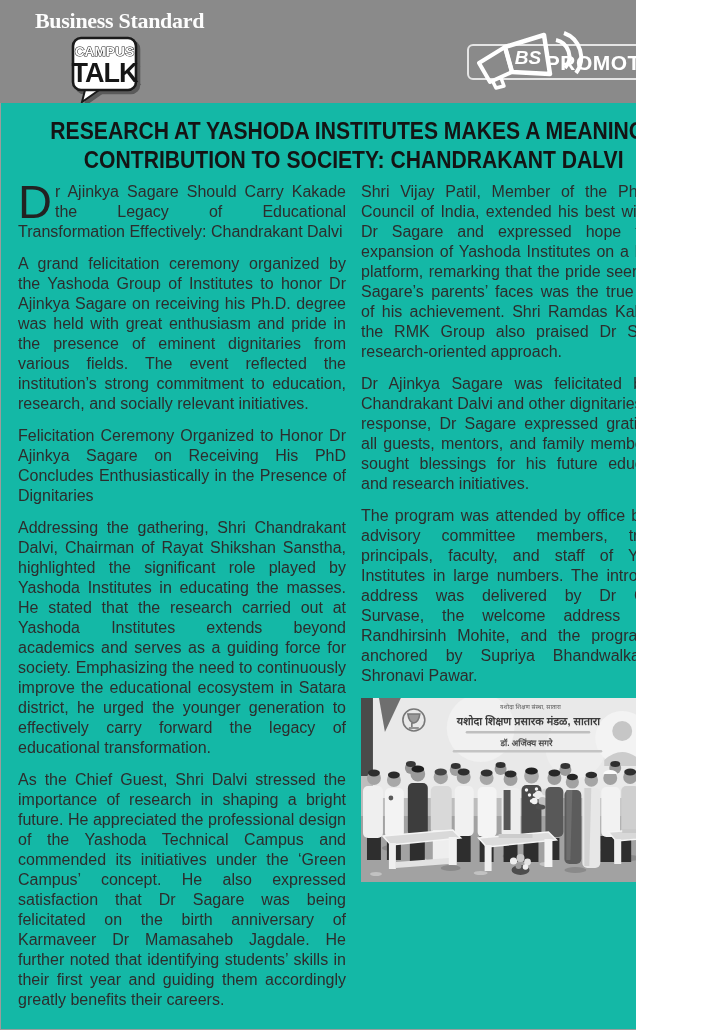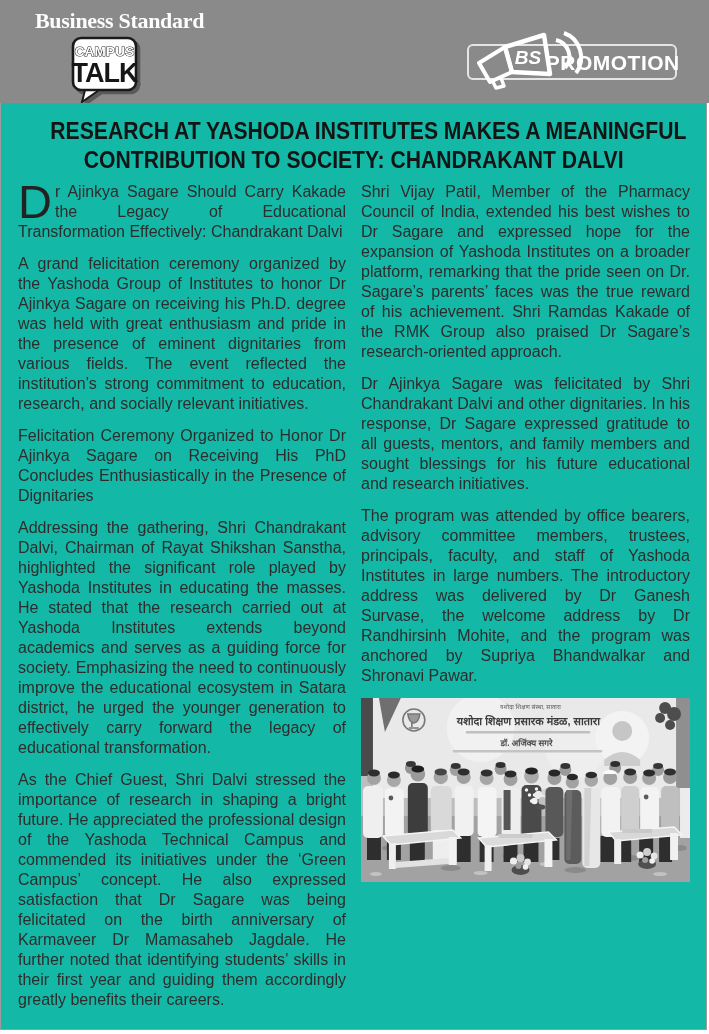--- a/index.html
+++ b/index.html
@@ -1,16 +1,16 @@
 <!DOCTYPE html>
 <html><head>
 <meta charset="utf-8">
 <style>
   html,body{margin:0;padding:0;background:#fff;}
-  .page{position:relative;width:709px;height:1034px;background:#fff;
+  .page{position:relative;width:636px;height:1034px;background:#fff;
         font-family:"Liberation Sans",sans-serif;overflow:hidden;}
 
   
   .masthead{position:absolute;left:0;top:0;width:709px;height:103px;background:#8a8a8a;}
   .brand{position:absolute;left:35px;top:8px;color:#fdfdfd;
          font-family:"Liberation Serif",serif;font-weight:700;font-size:22px;letter-spacing:-0.3px;}
   .ctalk{position:absolute;left:70px;top:36px;filter:drop-shadow(3px 3px 0 rgba(0,0,0,.35));}
   .promos{position:absolute;left:448px;top:30px;}
 
   

